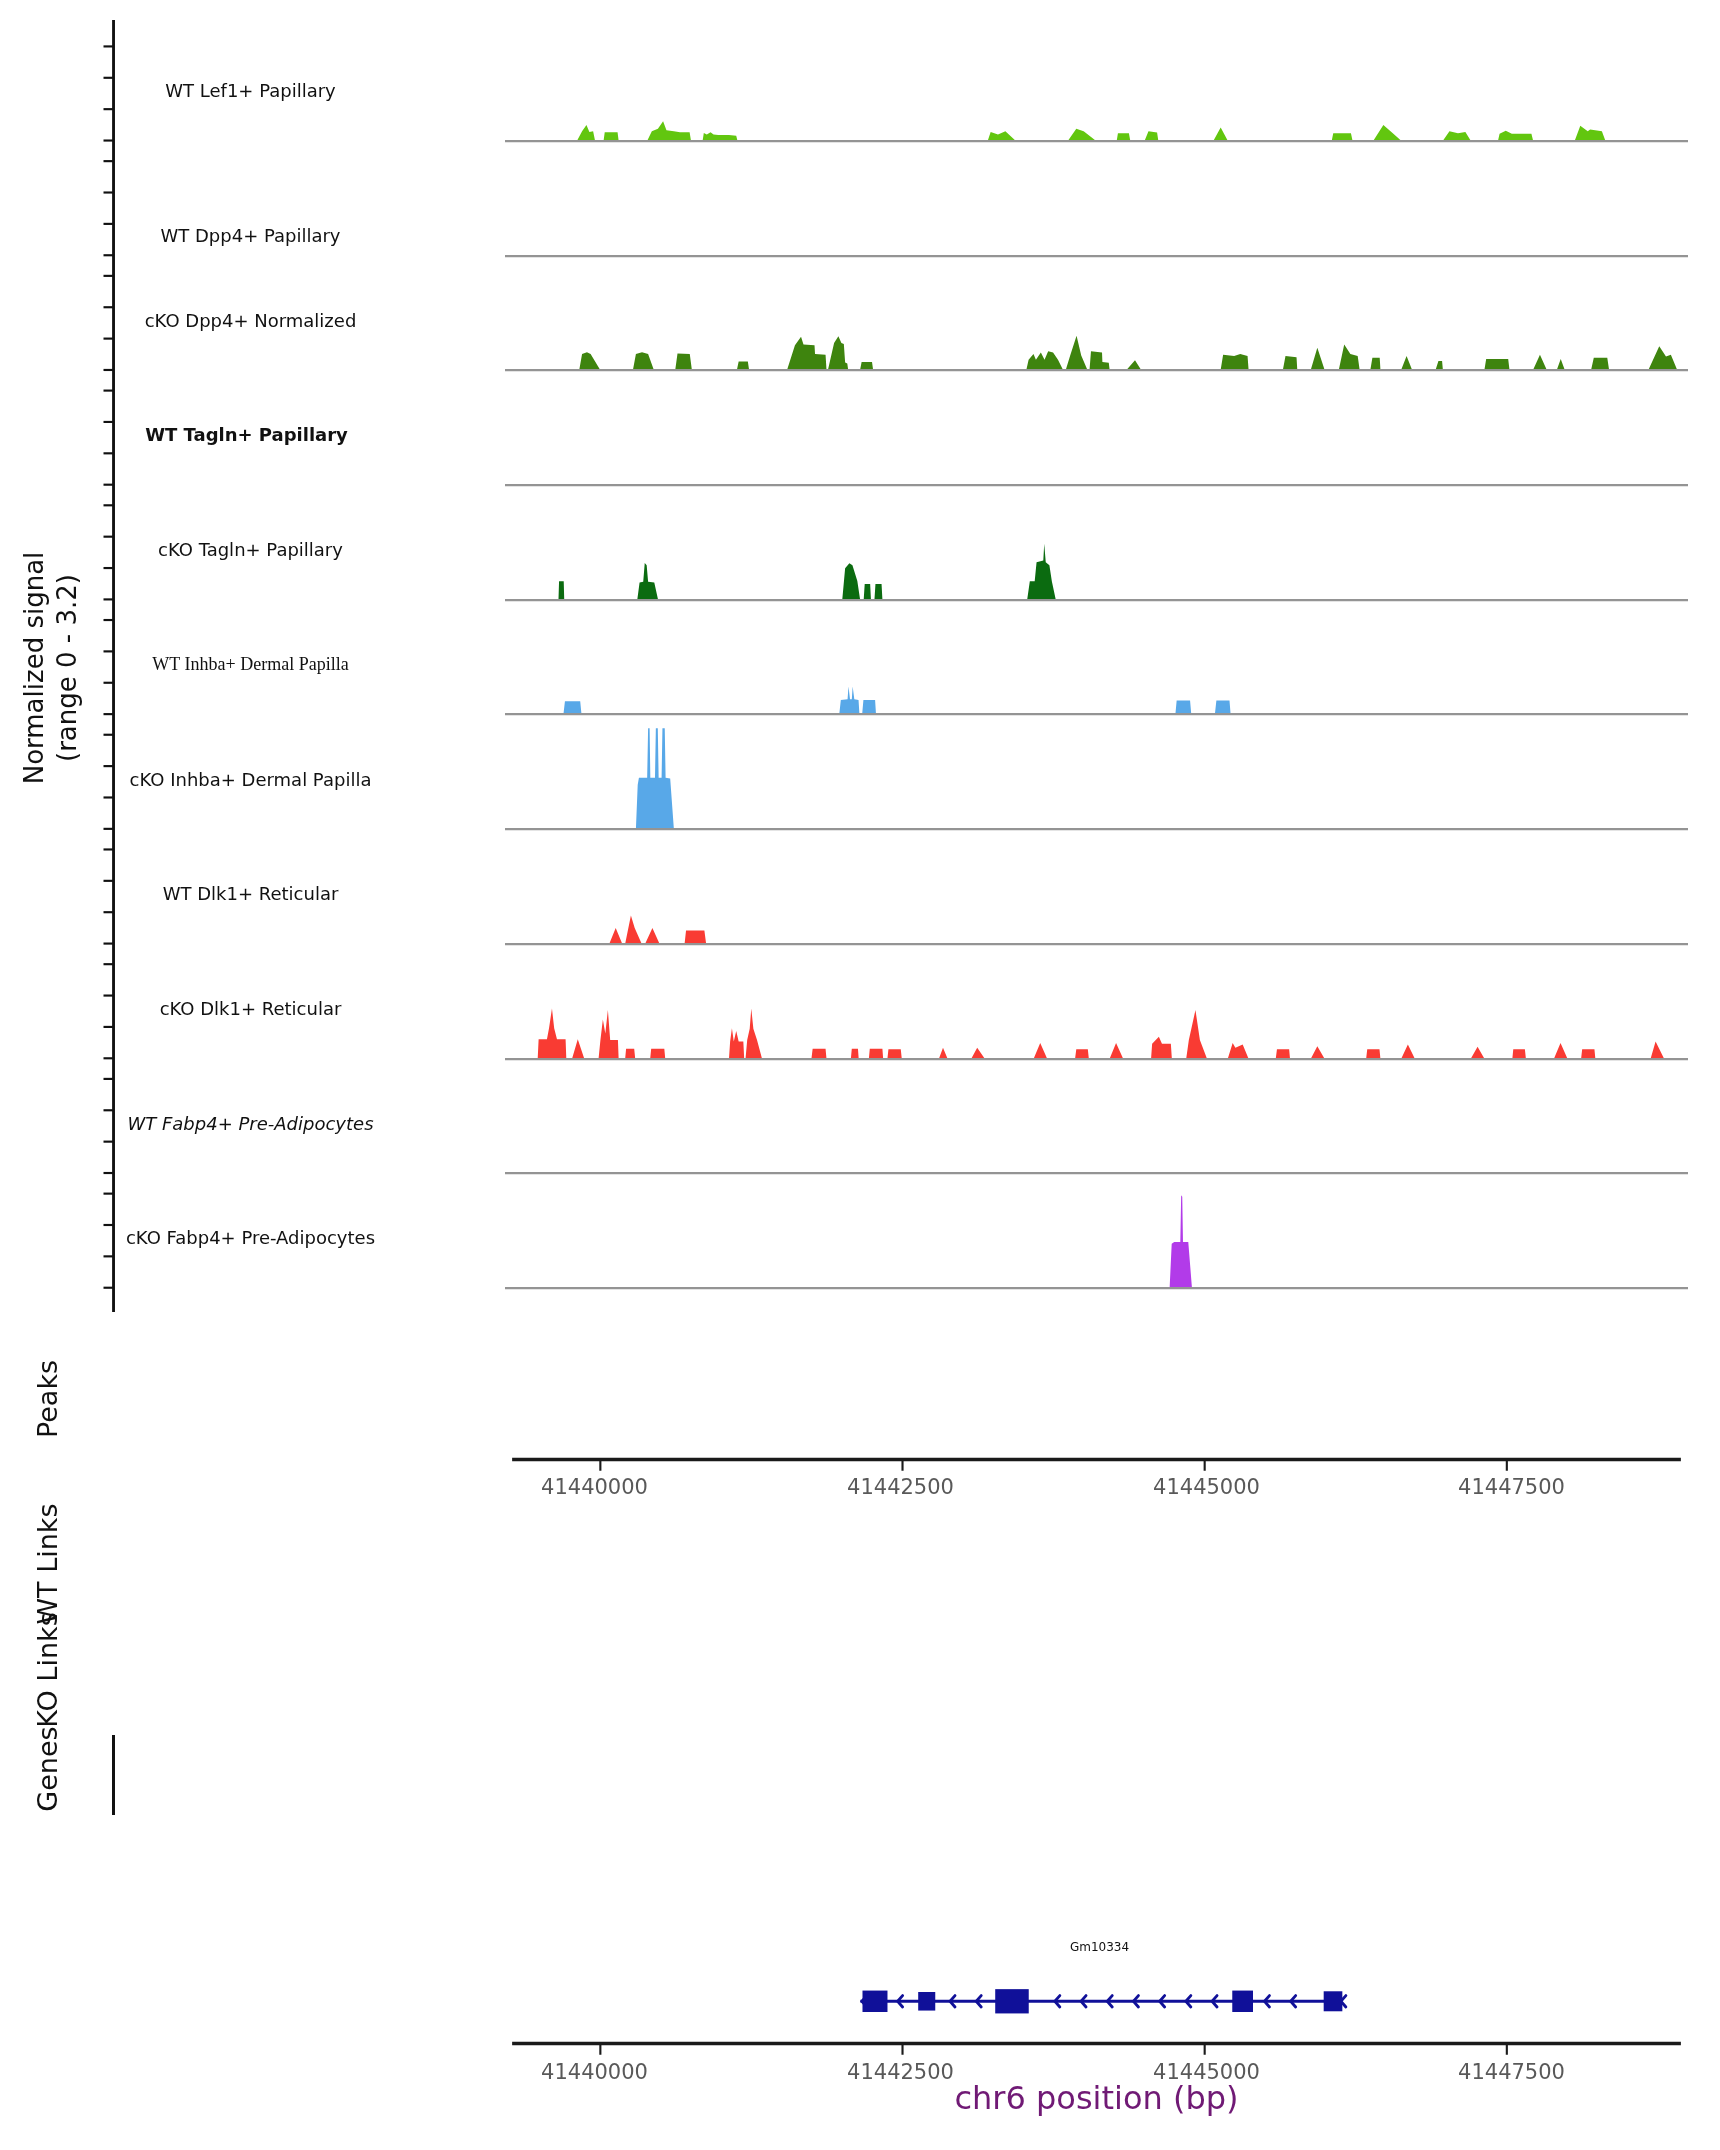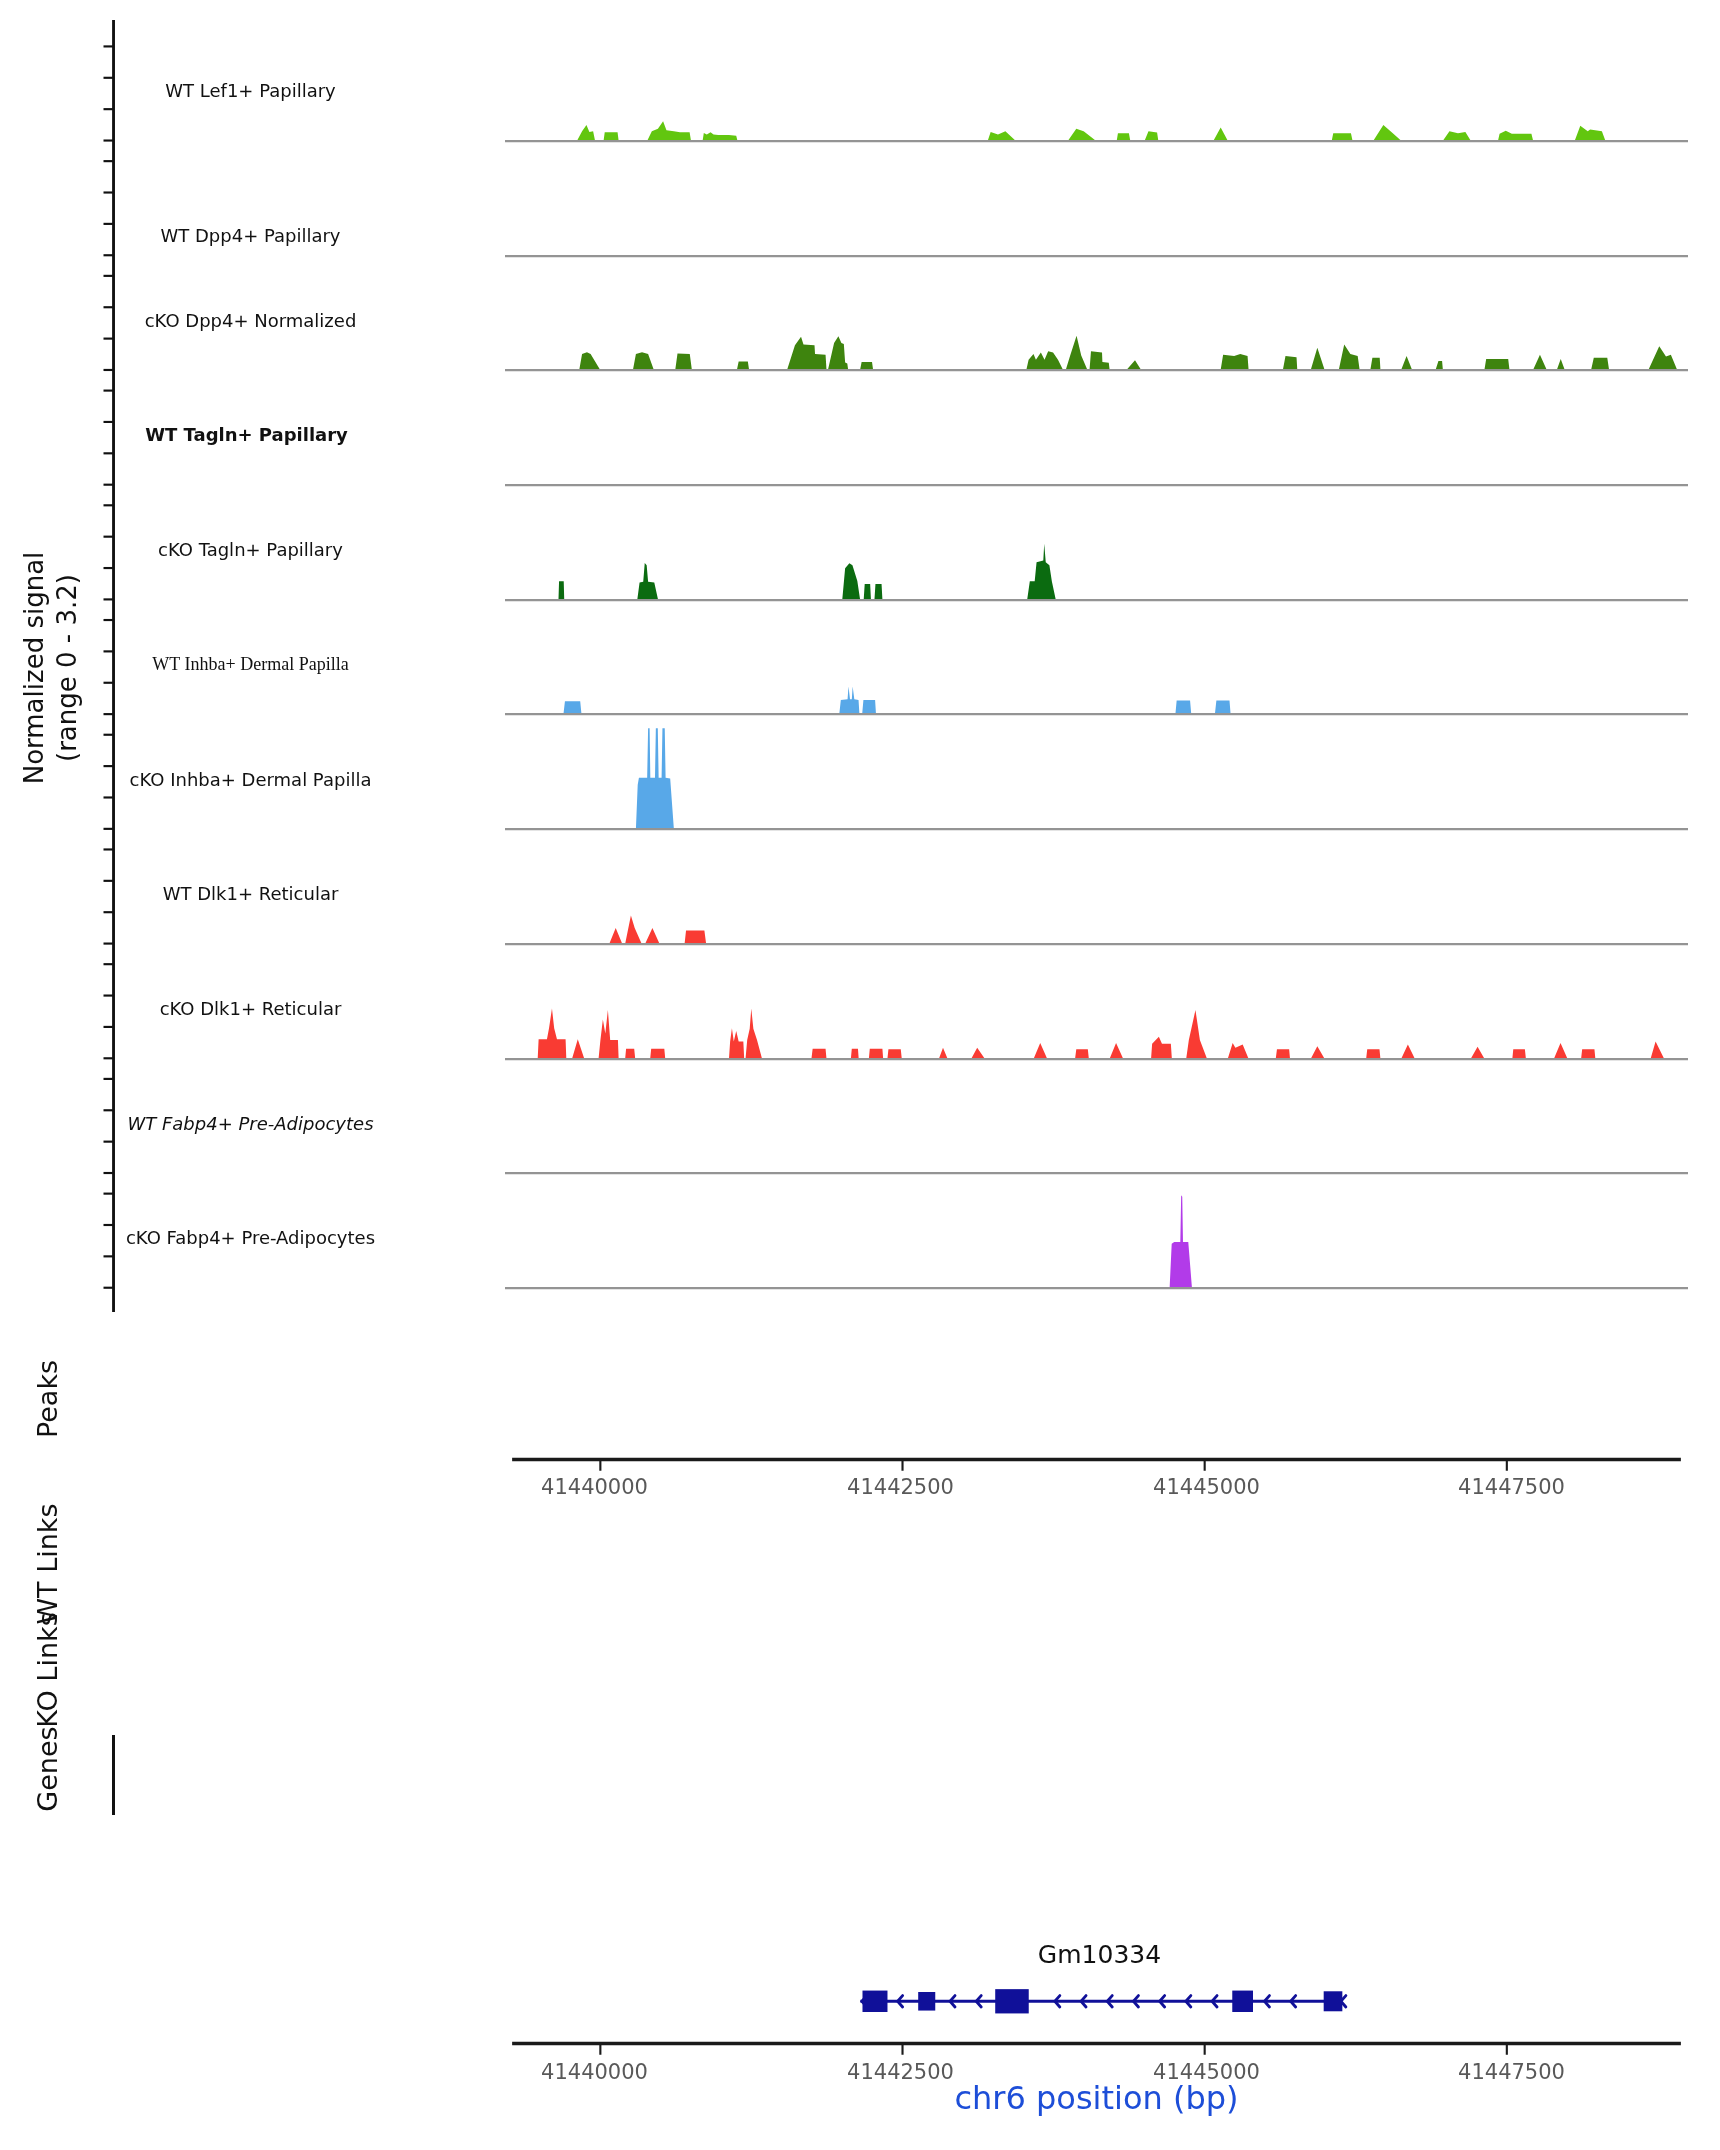--- a/index.html
+++ b/index.html
@@ -5,22 +5,22 @@
   html,body{margin:0;padding:0;background:#ffffff;}
   body{width:1721px;height:2151px;position:relative;overflow:hidden;
        font-family:"DejaVu Sans","Liberation Sans",sans-serif;color:#1a1a1a;}
   #fig{position:absolute;left:0;top:0;width:1721px;height:2151px;}
   .abs{position:absolute;}
   .rot{transform:rotate(-90deg);transform-origin:center center;text-align:center;}
   .ylabel{font-size:26px;line-height:33px;color:#111;}
   .section-label{font-size:27px;color:#111;width:229px;height:36px;line-height:36px;}
   .track-label{font-size:18px;color:#111;width:401px;text-align:center;white-space:nowrap;}
   .tick-label{font-size:21px;color:#595959;width:229px;text-align:center;white-space:nowrap;}
-  .xlabel{font-size:32px;color:#1d4ed8;width:645px;text-align:center;}
-  .gene-name{font-size:25px;color:#111;width:287px;text-align:center;}
+  .xlabel{font-size:32px;color:#701a75;width:645px;text-align:center;}
+  .gene-name{font-size:12px;color:#111;width:287px;text-align:center;}
   svg{position:absolute;overflow:visible;}
 </style>
 </head>
 <body>
 
 <div id="fig">
 
   <div class="abs rot ylabel" style="left:-236px;top:635px;width:574px;height:66px;">
     <div>Normalized signal</div>
     <div>(range 0 - 3.2)</div>

